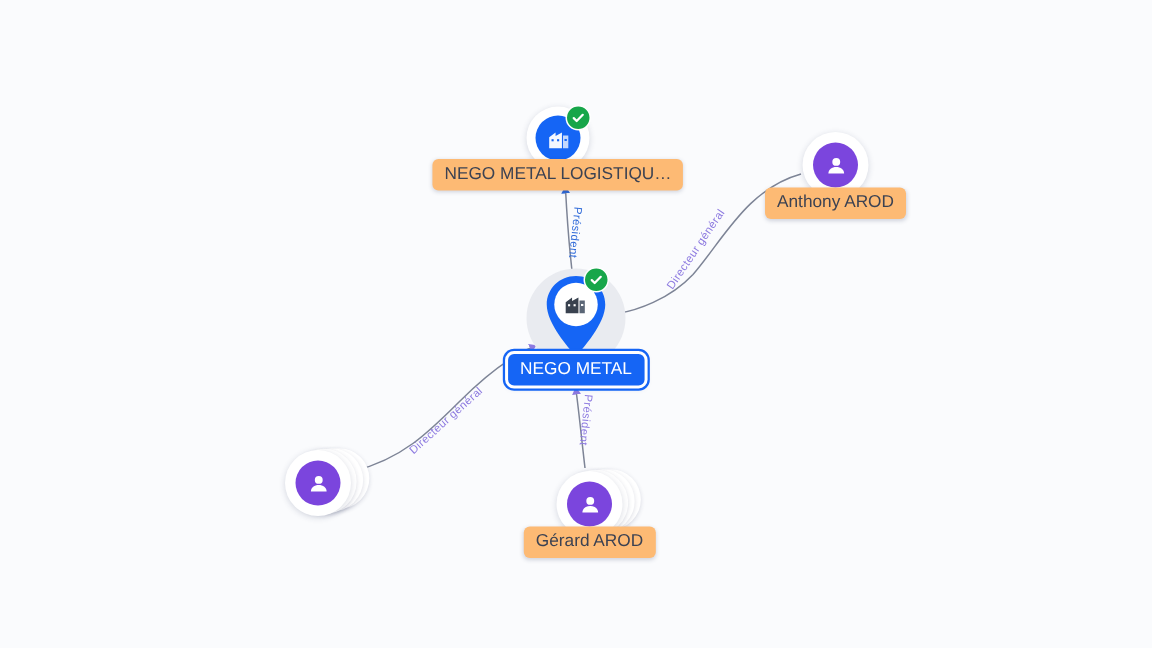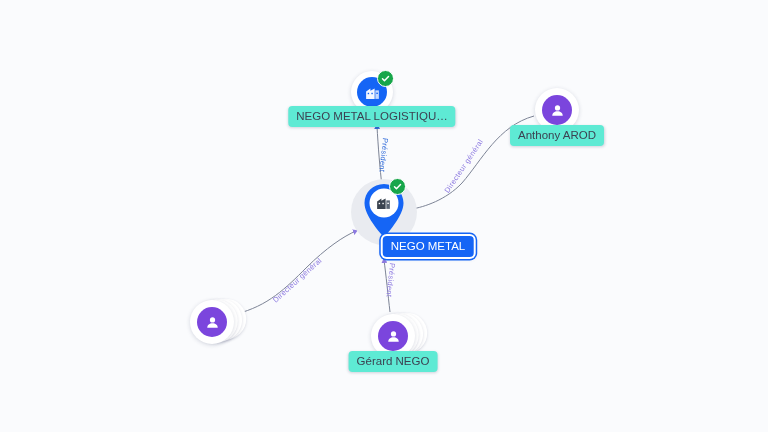--- a/index.html
+++ b/index.html
@@ -63,30 +63,29 @@
   .check{
     position:absolute;width:15px;height:15px;border-radius:50%;
     background:#17a64a;border:1.5px solid #ffffff;
     display:flex;align-items:center;justify-content:center;
     z-index:4;
   }
 
   
   .lbl{
     position:absolute;transform:translateX(-50%);
-    background:#5eead4;color:#3c4252;
+    background:#fdba74;color:#3c4252;
     font-size:11.5px;line-height:15px;
     padding:3px 8px;border-radius:4px;
     white-space:nowrap;
     box-shadow:0 1px 3px rgba(40,50,90,.20);
   }
   .lbl.selected{
     background:#1565f5;color:#ffffff;font-weight:400;
     box-shadow:0 0 0 2px #ffffff,0 0 0 3.5px #1565f5,0 1px 4px rgba(20,60,140,.35);
-    margin-left:44px;
   }
 
   
   .elbl{
     position:absolute;font-size:7.5px;letter-spacing:.3px;
     white-space:nowrap;transform-origin:0 50%;
     pointer-events:none;
   }
   .elbl.blue{color:#2f6ad9;}
   .elbl.purple{color:#8d7ae0;}
@@ -208,15 +207,15 @@
       <div class="person-ring" style="position:absolute;left:0;top:0;">
         <div class="avatar">
           <svg width="17" height="17" viewBox="0 0 24 24">
             <circle cx="12" cy="8.4" r="3.7" fill="#ffffff"></circle>
             <path d="M4.6 19.4c0-3.9 3.3-6.2 7.4-6.2s7.4 2.3 7.4 6.2z" fill="#ffffff"></path>
           </svg>
         </div>
       </div>
     </div>
   </div>
-  <div class="lbl" style="left:393px;top:351px;">Gérard NEGO</div>
+  <div class="lbl" style="left:393px;top:351px;">Gérard AROD</div>
 
 </div>
 
 </body></html>

